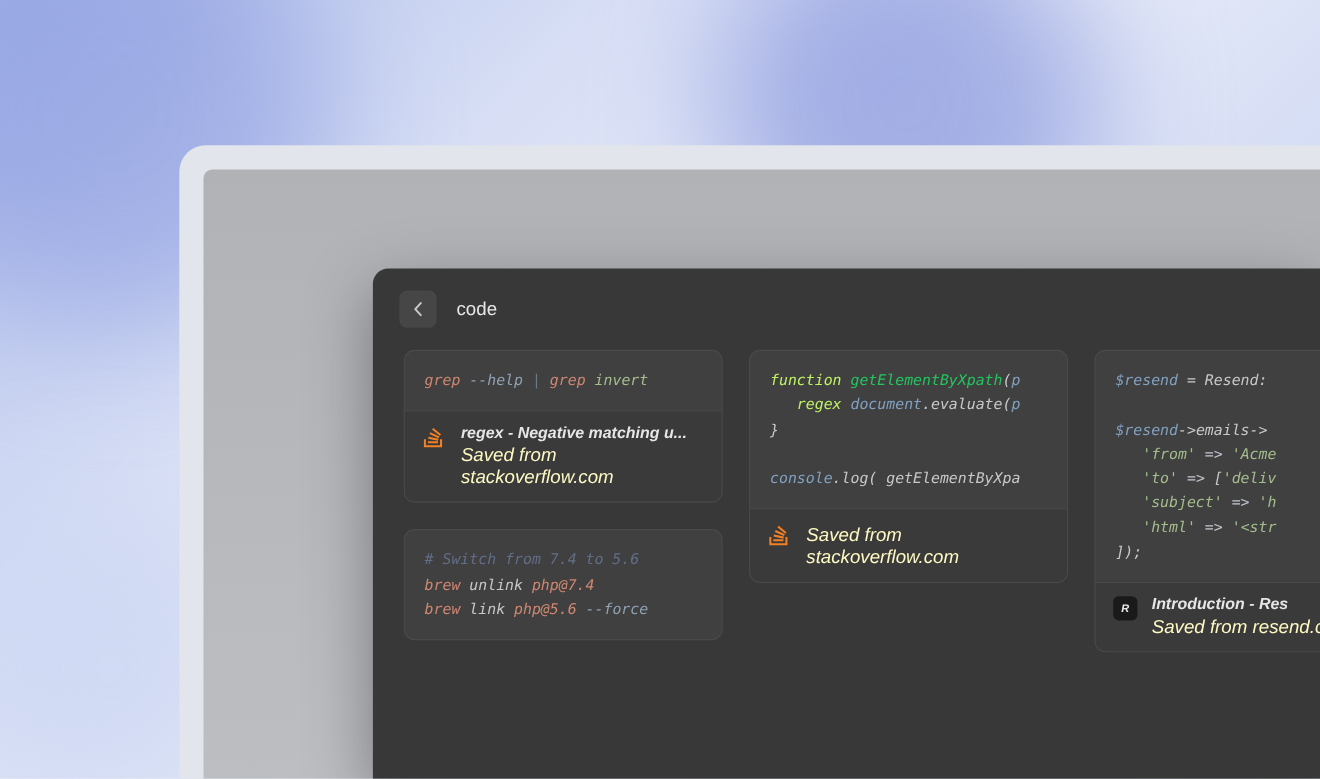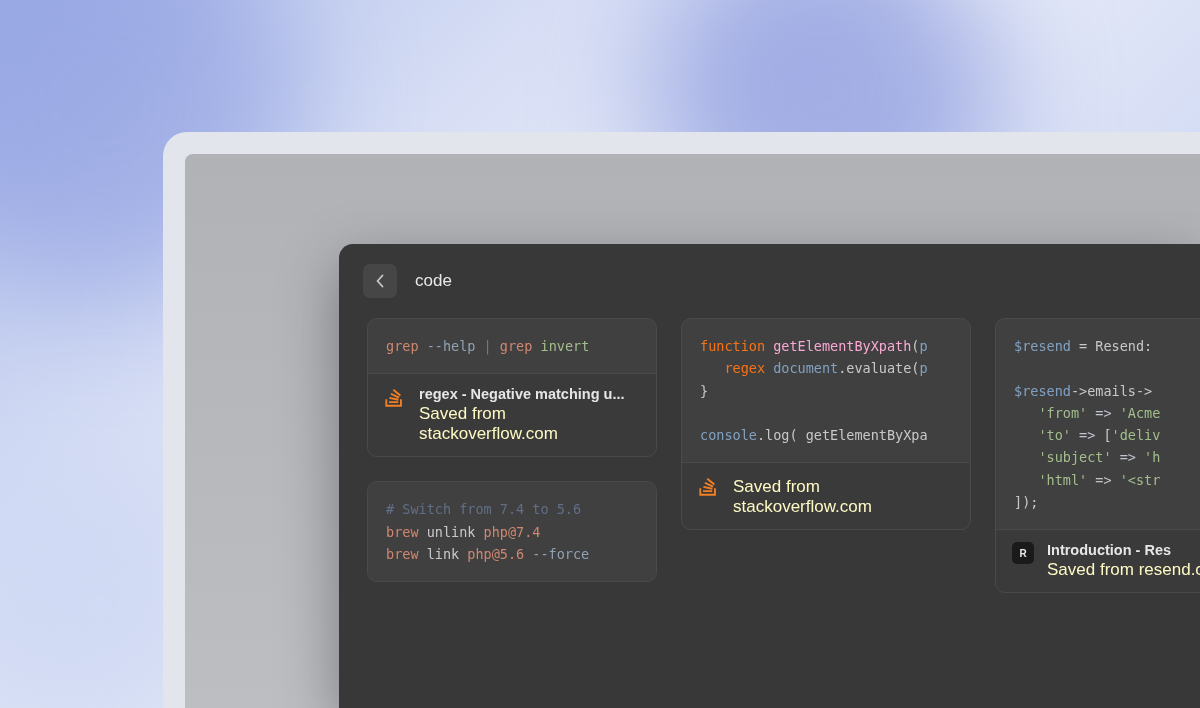--- a/index.html
+++ b/index.html
@@ -75,20 +75,21 @@
       display: flex;
       gap: 24px;
       align-items: flex-start;
     }
     .column {
       display: flex;
       flex-direction: column;
       gap: 24px;
       width: 290px;
       flex-shrink: 0;
+      font-style: italic;
     }
     .column.wide { width: 300px; }
     .card {
       background: #404040;
       border-radius: 10px;
       overflow: hidden;
       border: 1px solid #4a4a4a;
     }
     .code-block {
       padding: 16px 18px;
@@ -139,22 +140,22 @@
       font-weight: 600;
       white-space: nowrap;
       overflow: hidden;
       text-overflow: ellipsis;
     }
     .footer-source {
       color: #fef9c3;
       font-size: 17px;
       margin-top: 2px;
     }
-    .tok-kw { color: #f97316; }
-    .tok-fn { color: #f9a8d4; }
+    .tok-kw { color: #bef264; }
+    .tok-fn { color: #22c55e; }
     .tok-str { color: #a3be8c; }
     .tok-cmd { color: #d08770; }
     .tok-var { color: #81a1c1; }
     .tok-cmt { color: #616e88; }
     .tok-op { color: #c0c5ce; }
     .tok-num { color: #d08770; }
     .tok-pipe { color: #6a7a8a; }
     .tok-arg { color: #8fa1b3; }
   </style>
 </head>

